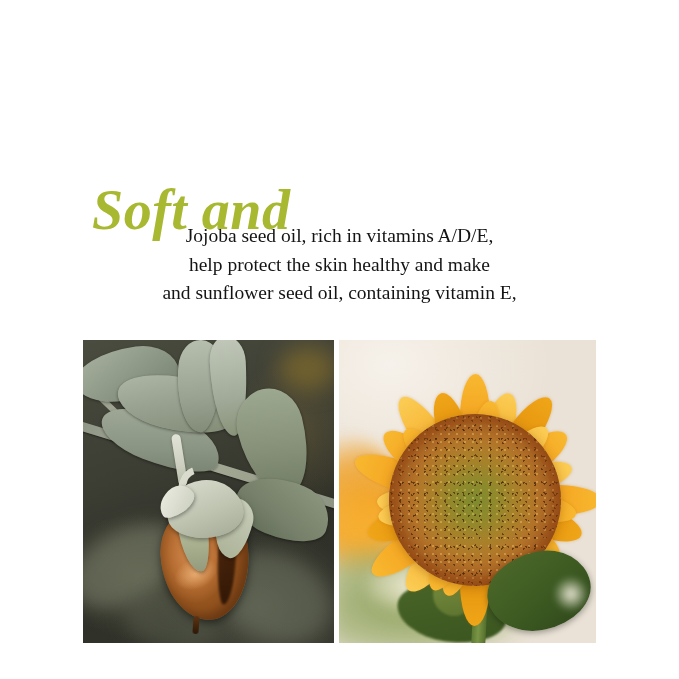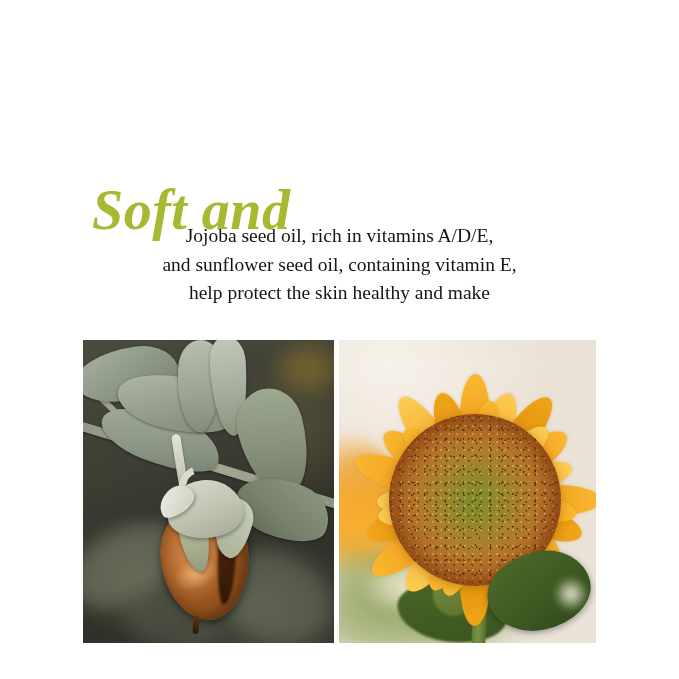--- a/index.html
+++ b/index.html
@@ -342,22 +342,22 @@
 
 <div class="page">
 
   <div class="heading">
     <span class="heading-line">Soft and</span>
     <span class="heading-line">moist sunscreen</span>
   </div>
 
   <div class="body-copy">
     <span class="body-line">Jojoba seed oil, rich in vitamins A/D/E,</span>
+    <span class="body-line">help protect the skin healthy and make</span>
     <span class="body-line">and sunflower seed oil, containing vitamin E,</span>
-    <span class="body-line">help protect the skin healthy and make</span>
   </div>
 
   <div class="image-strip">
 
     <div class="photo photo-left">
       <div class="jojoba-bg"></div>
       <div class="jojoba-blurleaf bl3"></div>
       <div class="jojoba-blurleaf bl1"></div>
       <div class="jojoba-blurleaf bl2"></div>
       <div class="jojoba-blurleaf bl4"></div>

